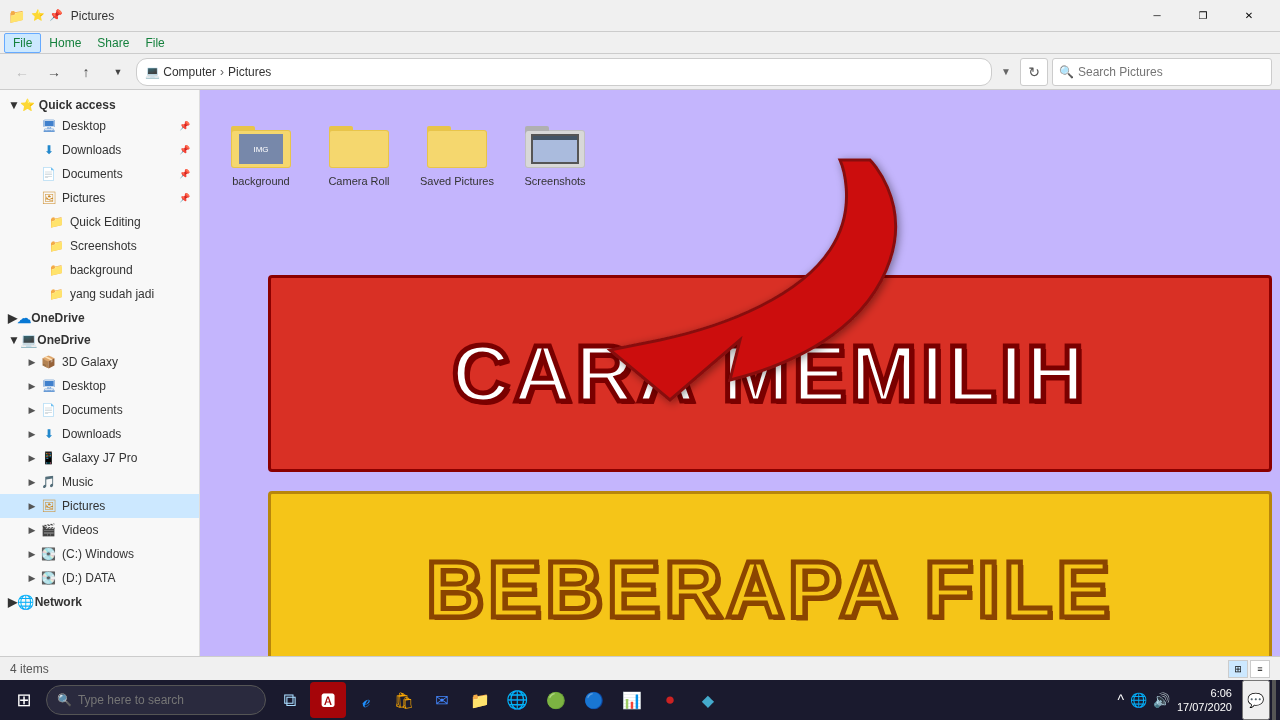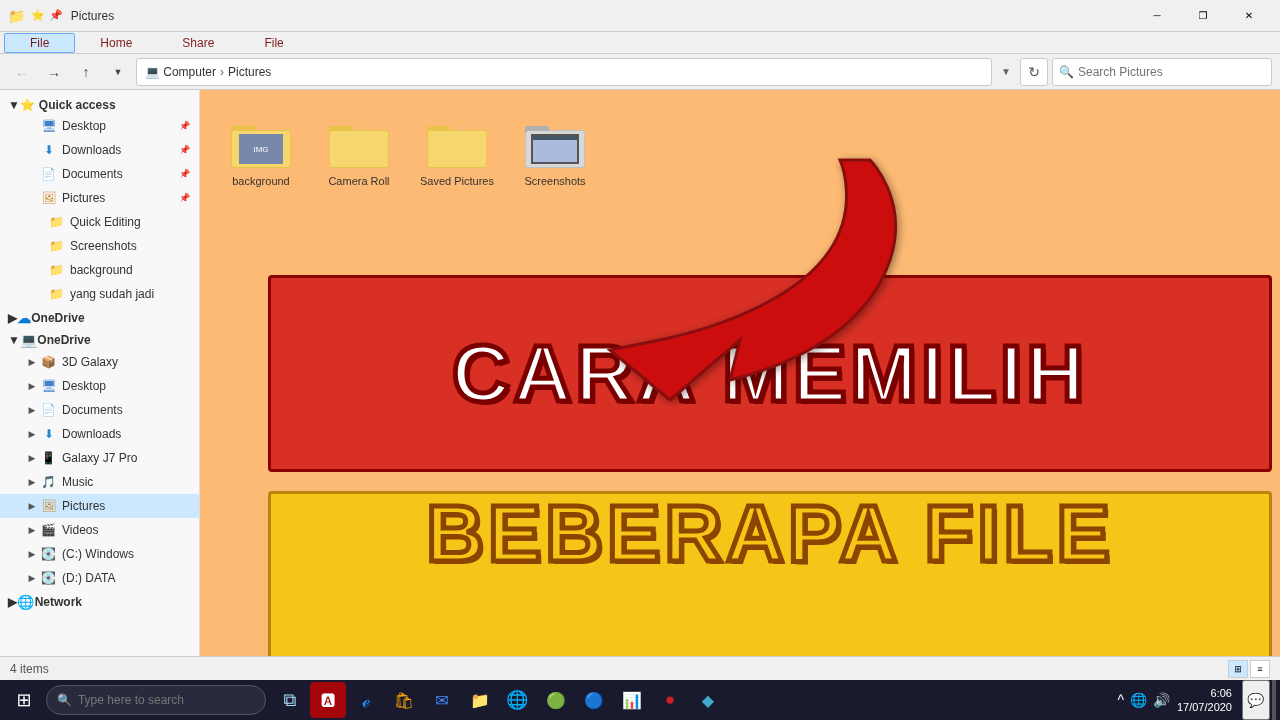--- a/index.html
+++ b/index.html
@@ -26,24 +26,24 @@
     
     .menu-bar {
       height: 22px;
       background: #f0f0f0;
       display: flex;
       align-items: center;
       padding: 0 4px;
       border-bottom: 1px solid #ccc;
     }
     .menu-item {
-      padding: 2px 25px;
+      padding: 2px 8px;
       cursor: pointer;
       font-size: 12px;
-      color: #7f1d1d;
+      color: #15803d;
       border-radius: 2px;
     }
     .menu-item.active { background: #cce8ff; border: 1px solid #66aaff; }
 
     
     .toolbar {
       height: 36px;
       background: #f0f0f0;
       display: flex;
       align-items: center;
@@ -59,21 +59,21 @@
       cursor: pointer;
       display: flex; align-items: center; justify-content: center;
       font-size: 14px; color: #444;
     }
     .nav-btn.disabled { color: #bbb; cursor: default; }
     .address-bar {
       flex: 1;
       height: 28px;
       border: 1px solid #ccc;
       background: #fff;
-      border-radius: 3px;
+      border-radius: 11px;
       display: flex;
       align-items: center;
       padding: 0 8px;
       font-size: 12px;
       color: #333;
     }
     .address-bar .breadcrumb-part { color: #333; }
     .address-bar .breadcrumb-sep { margin: 0 4px; color: #666; }
     .dropdown-btn {
       width: 20px; height: 28px;
@@ -155,21 +155,21 @@
       color: #333;
       cursor: pointer;
     }
     .indent-1 { padding-left: 8px; }
     .indent-2 { padding-left: 24px; }
     .indent-3 { padding-left: 32px; }
 
     
     .content-area {
       flex: 1;
-      background: #fdba74;
+      background: #c4b5fd;
       overflow: auto;
       position: relative;
     }
     .folder-item {
       display: flex;
       flex-direction: column;
       align-items: center;
       width: 90px;
       padding: 8px 4px;
       border-radius: 4px;
@@ -560,20 +560,21 @@
             line-height: 1;
             text-shadow: 3px 3px 0 #7a0000;
           ">CARA MEMILIH</span>
         </div>
 
         <div style="
           background: #f5c518;
           border: 3px solid #b8860b;
           border-radius: 4px;
           display: flex;
+          align-items: center;
           justify-content: center;
           flex: 1;
           min-height: 120px;
           margin-top: 15px;
         ">
           <span style="
             font-size: 80px;
             font-weight: 900;
             color: #f5c518;
             letter-spacing: 4px;

